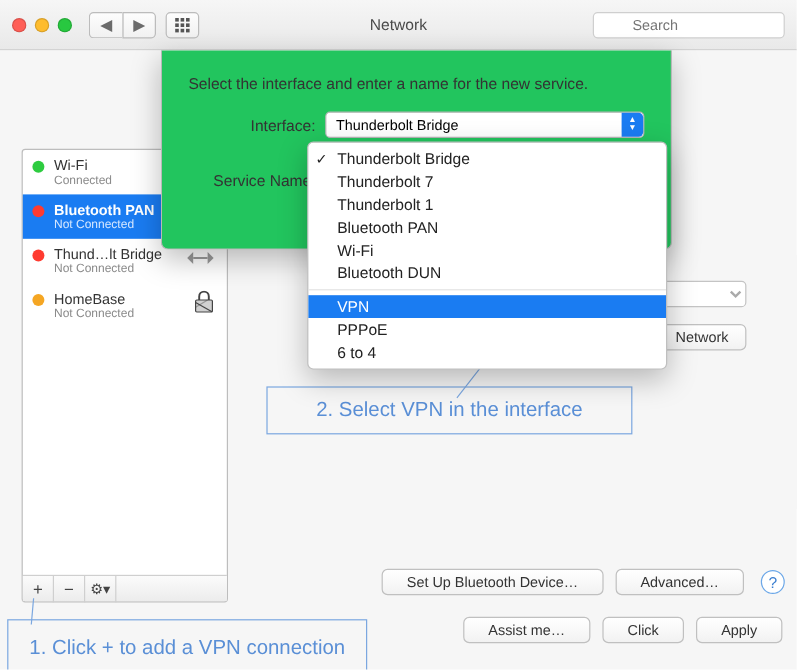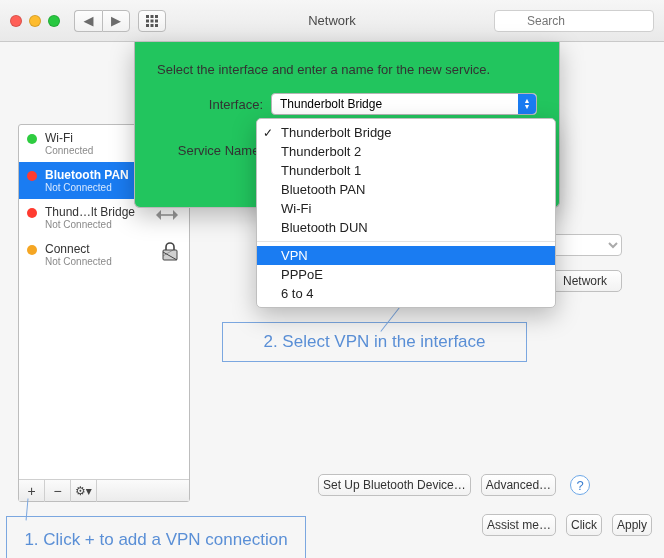--- a/index.html
+++ b/index.html
@@ -44,21 +44,21 @@
   .sidefoot { position:absolute; left:0; right:0; bottom:0; height:22px; background:linear-gradient(#fbfbfb,#ececec); border-top:1px solid #cfcfcf; display:flex; align-items:center; }
   .footbtn { width:26px; height:22px; border-right:1px solid #cfcfcf; display:flex; align-items:center; justify-content:center; font-size:14px; color:#444; }
   .footbtn.gear { font-size:12px; }
 
   
   .rightpanel { position:absolute; left:204px; right:20px; top:82px; bottom:82px; }
   .fieldrow { position:absolute; top:110px; right:22px; }
   .fieldrow select { height:22px; border:1px solid #c4c4c4; border-radius:4px; background:#fff; font-size:12px; padding:0 16px 0 6px; color:#aaa; width: 94px; }
   .connectbtn { position:absolute; top:146px; right:22px; height:22px; padding:0 14px; border:1px solid #c0c0c0; border-radius:5px; background:linear-gradient(#ffffff,#f2f2f2); font-size:12px; color:#333; }
 
-  .btn { height: 22px; padding: 0 4px; border:1px solid #c0c0c0; border-radius:5px; background:linear-gradient(#ffffff,#f2f2f2); font-size:12px; color:#333; display:inline-flex; align-items:center; }
+  .btn { height: 22px; padding: 0 20px; border:1px solid #c0c0c0; border-radius:5px; background:linear-gradient(#ffffff,#f2f2f2); font-size:12px; color:#333; display:inline-flex; align-items:center; }
   .btmrow1 { position:absolute; left:318px; bottom:62px; display:flex; gap:10px; align-items:center; }
   .helpbtn { width:20px; height:20px; border:1px solid #6da8e8; color:#3a7ed0; border-radius:50%; font-size:13px; display:flex;align-items:center;justify-content:center; background:#fff; margin-left:4px;}
   .btmrow2 { position:absolute; right:12px; bottom:22px; display:flex; gap:10px; }
 
   
   .sheetwrap { position:absolute; left:134px; top:0; width:426px; }
   .sheet { background:#22c55e; border:1px solid #b8b8b8; border-top:none; border-radius:0 0 6px 6px; box-shadow: 0 8px 24px rgba(0,0,0,0.25); padding: 20px 22px 22px 22px; }
   .sheet .prompt { font-size:13px; color:#333; margin-bottom:16px; }
   .sheetrow { display:flex; align-items:center; margin-bottom:24px; }
   .sheetrow .lbl { width:114px; text-align:right; padding-right:8px; font-size:13px; color:#333; }
@@ -143,21 +143,21 @@
               <path d="M3 9 L8 4 L8 14 Z" fill="#9a9a9a" stroke="none"></path>
               <path d="M25 9 L20 4 L20 14 Z" fill="#9a9a9a" stroke="none"></path>
               <line x1="8" y1="9" x2="20" y2="9"></line>
             </g>
           </svg>
       </span>
     </div>
     <div class="svc">
       <div class="bulb orange"></div>
       <div class="txt">
-        <div class="name">Connect</div>
+        <div class="name">HomeBase</div>
         <div class="status">Not Connected</div>
       </div>
       <span class="sideicon">
         <svg width="22" height="20" viewBox="0 0 22 20">
             <rect x="4" y="8" width="14" height="10" rx="1" fill="#d0d0d0" stroke="#444"></rect>
             <path d="M7 8 V5 a4 4 0 0 1 8 0 V8" fill="none" stroke="#444" stroke-width="1.6"></path>
             <line x1="4" y1="10" x2="18" y2="18" stroke="#444"></line>
             <line x1="4" y1="14" x2="14" y2="8" stroke="#444" opacity="0.4"></line>
           </svg>
       </span>
@@ -205,21 +205,21 @@
       </div>
     </div>
   </div>
 
   <div class="menu">
     <div class="menuitem">
         <span class="chk">✓</span>
         <span>Thunderbolt Bridge</span>
       </div>
     <div class="menuitem">
-        <span>Thunderbolt 2</span>
+        <span>Thunderbolt 7</span>
       </div>
     <div class="menuitem">
         <span>Thunderbolt 1</span>
       </div>
     <div class="menuitem">
         <span>Bluetooth PAN</span>
       </div>
     <div class="menuitem">
         <span>Wi-Fi</span>
       </div>

